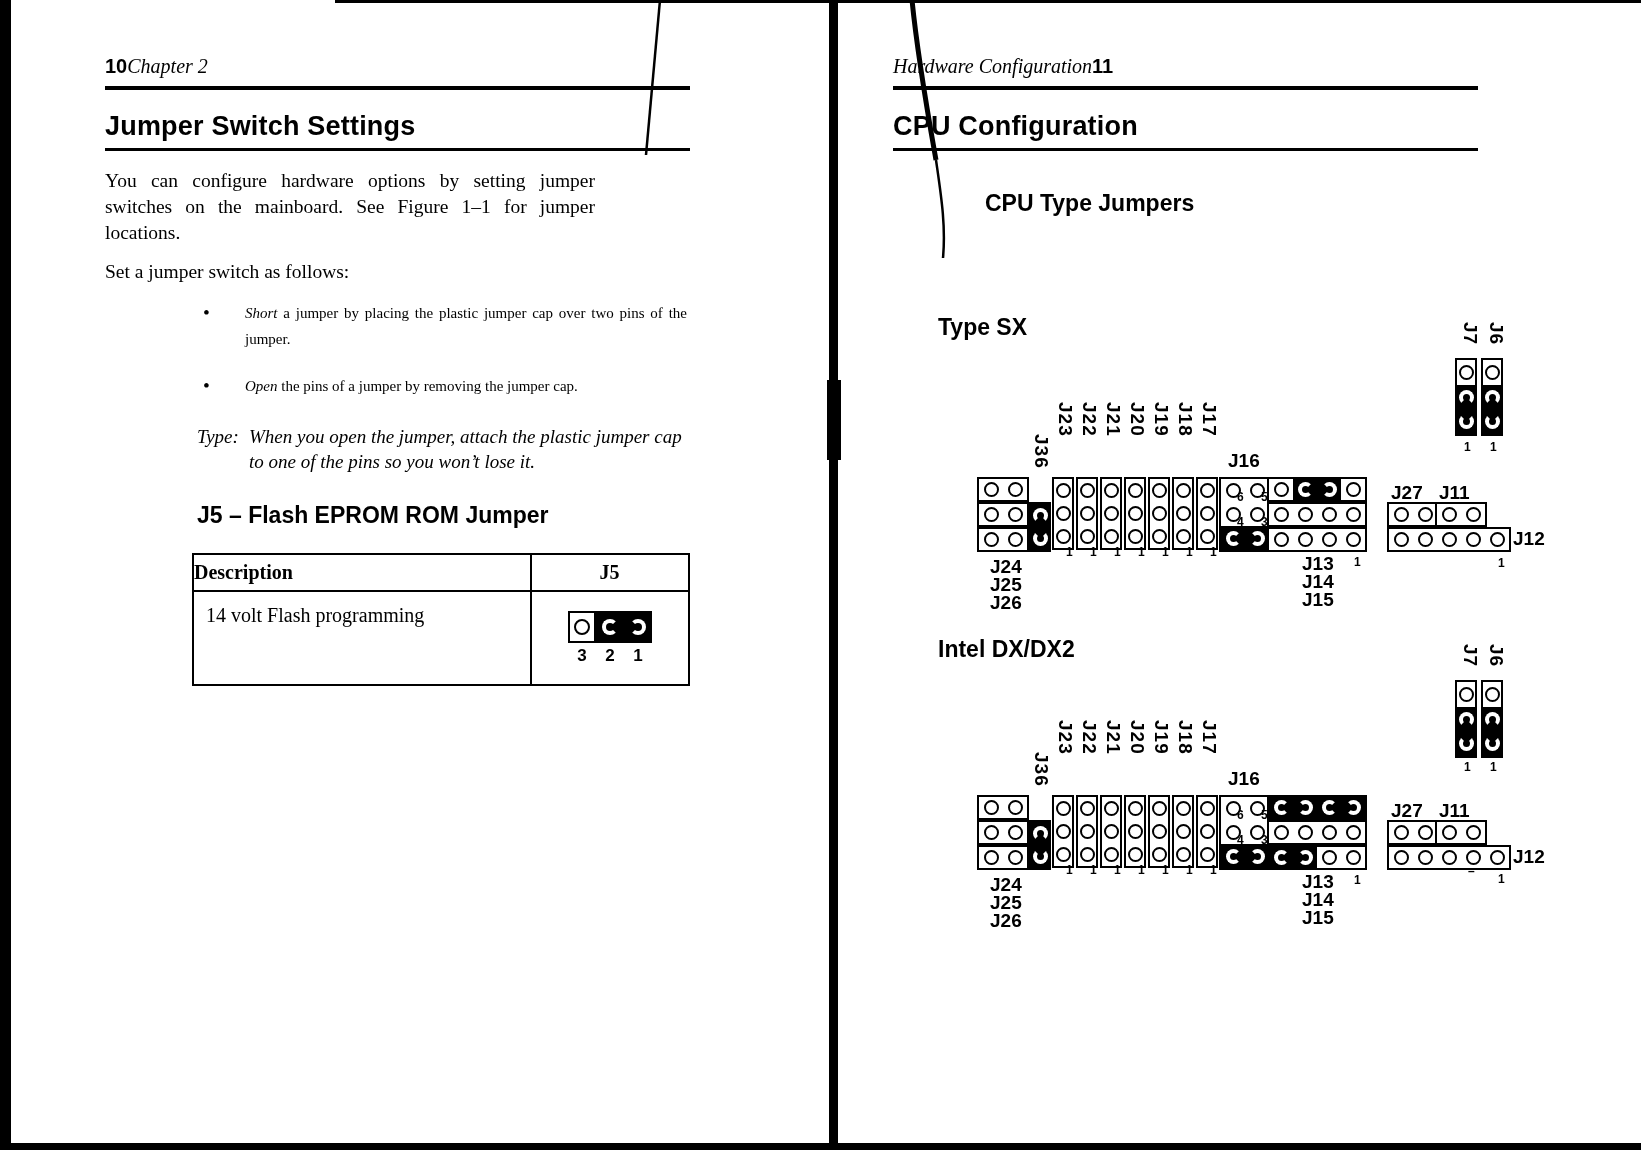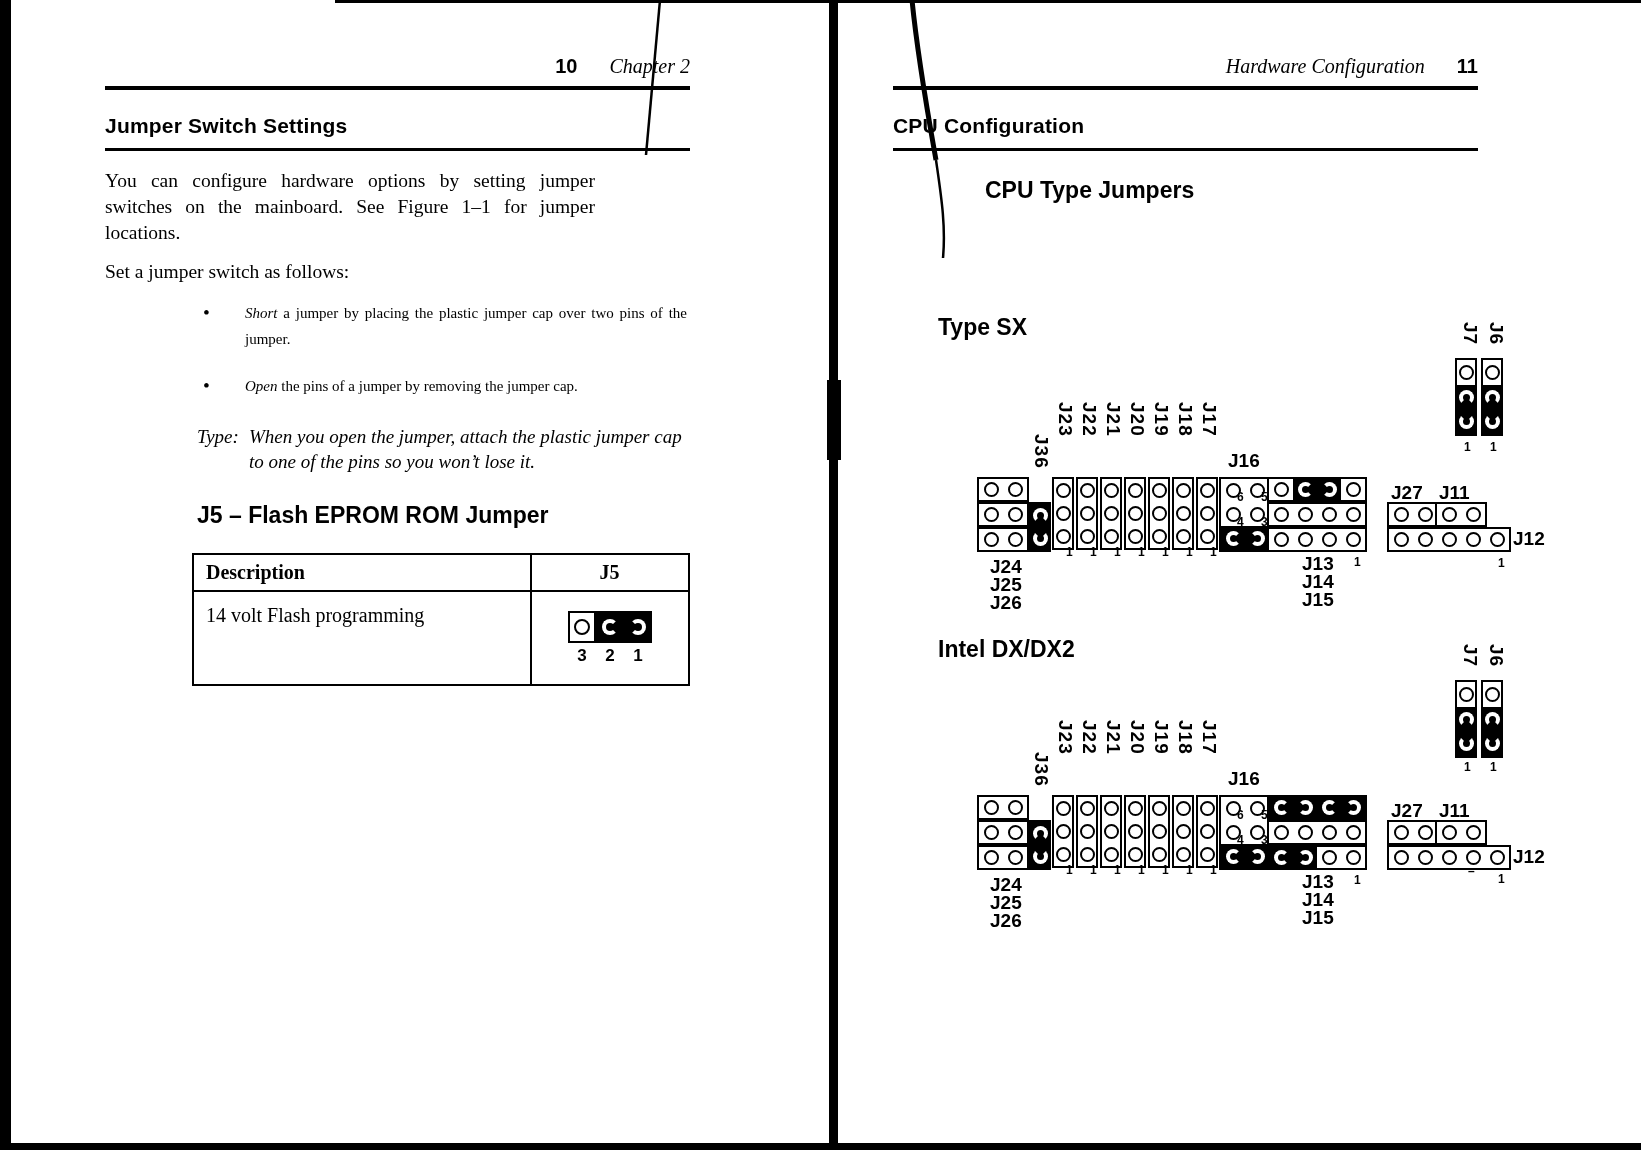--- a/index.html
+++ b/index.html
@@ -4,40 +4,40 @@
 <style>
   html,body{margin:0;padding:0;background:#777;}
   #scan{position:relative;width:1641px;height:1150px;background:#fff;overflow:hidden;
         font-family:"Liberation Serif",serif;color:#000;}
   
   .edge{position:absolute;background:#000;}
   
   .page{position:absolute;top:55px;}
   #page-left{left:105px;width:585px;}
   #page-right{left:893px;width:585px;}
-  .phead{display:flex;justify-content:flex-end;align-items:baseline;height:26px;gap:32px;}
+  .phead{display:flex;justify-content:flex-start;align-items:baseline;height:26px;}
   .pnum{font-family:"Liberation Sans",sans-serif;font-weight:bold;font-size:20px;}
   .chap{font-style:italic;font-size:20px;}
   .rule{height:3.5px;background:#000;margin-top:5px;}
-  h1.title{font-family:"Liberation Sans",sans-serif;font-weight:bold;font-size:21px;
+  h1.title{font-family:"Liberation Sans",sans-serif;font-weight:bold;font-size:27px;
            margin:20px 0 0 0;line-height:32px;letter-spacing:.2px;}
   .h2{font-family:"Liberation Sans",sans-serif;font-weight:bold;font-size:23px;line-height:26px;}
   .body-ind{margin-left:92px;width:490px;}
   p.b{font-size:19.5px;line-height:26px;text-align:justify;margin:0;}
   .bullet{display:flex;width:490px;margin-left:92px;}
   .bdot{width:42px;padding-left:6px;font-size:19.5px;line-height:26px;}
   .btxt{flex:1;font-size:15px;line-height:26px;text-align:justify;}
   .ital{font-style:italic;}
   .note{display:flex;margin-left:92px;width:492px;font-style:italic;}
   .nlabel{width:52px;font-size:19px;line-height:25px;}
   .ntxt{flex:1;font-size:19px;line-height:25px;}
   
   table.jt{border-collapse:collapse;margin-left:87px;margin-top:25px;}
   table.jt th,table.jt td{border:2.4px solid #000;}
-  table.jt th{font-size:20px;font-weight:bold;height:33px;text-align:left;padding-left:12px;}
+  table.jt th{font-size:20px;font-weight:bold;height:33px;text-align:left;padding-left:0;}
   table.jt th.c2{text-align:center;padding-left:0;}
   table.jt td.desc{width:333px;font-size:20px;vertical-align:top;padding:12px 0 0 12px;height:80px;}
   table.jt td.jcell{width:157px;text-align:center;vertical-align:middle;}
   .tj{display:inline-flex;}
   .tcell{width:28px;height:32px;display:flex;align-items:center;justify-content:center;box-sizing:border-box;}
   .tcell.cap{background:#000;}
   .tcell.open{border:2.6px solid #000;background:#fff;}
   .tpins{display:flex;justify-content:center;margin-top:3px;}
   .tpins span{width:28px;font-family:"Liberation Sans",sans-serif;font-weight:bold;font-size:17px;}
   .pinc{width:16px;height:16px;border:2.6px solid #000;border-radius:50%;background:#fff;box-sizing:border-box;}
@@ -137,21 +137,21 @@
   <div id="page-right" class="page">
     <div class="phead">
       <span class="chap">Hardware Configuration</span>
       <span class="pnum">11</span>
     </div>
     <div class="rule"></div>
 
     <h1 class="title">CPU Configuration</h1>
     <div class="rule" style="margin-top:6px;"></div>
 
-    <div class="h2 body-ind" style="margin-top:26px;">CPU Type Jumpers</div>
+    <div class="h2 body-ind" style="margin-top:39px;">CPU Type Jumpers</div>
   </div>
 
   <svg class="scratches" width="1641" height="1150" viewBox="0 0 1641 1150">
     <path d="M660,0 C656,45 651,95 646,155" stroke="#000" stroke-width="2.5" fill="none"></path>
     <path d="M912,0 C918,60 928,115 936,160" stroke="#000" stroke-width="5" fill="none"></path>
     <path d="M936,160 C941,195 946,225 943,258" stroke="#000" stroke-width="2.5" fill="none"></path>
   </svg>
 
 <div class="dheading" style="left: 938px; top: 314px;">Type SX</div>
     <div class="box v" style="left: 1455px; top: 358px;">

